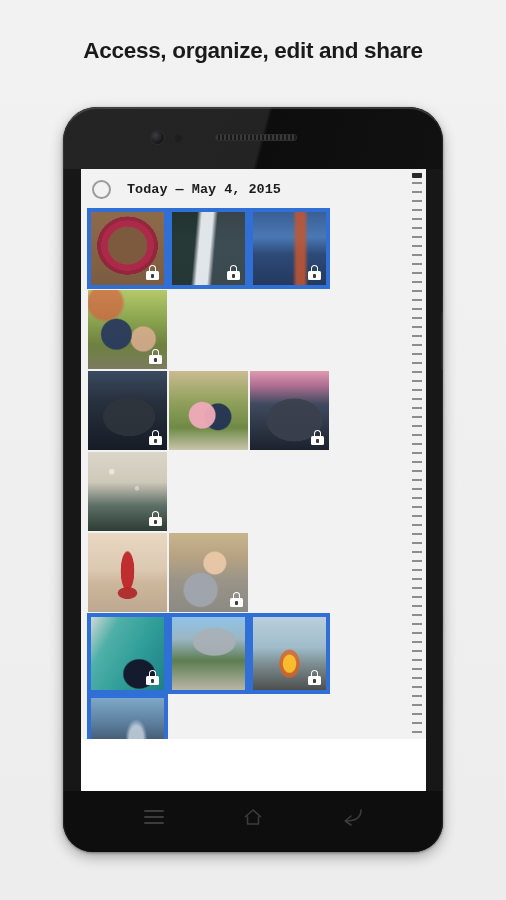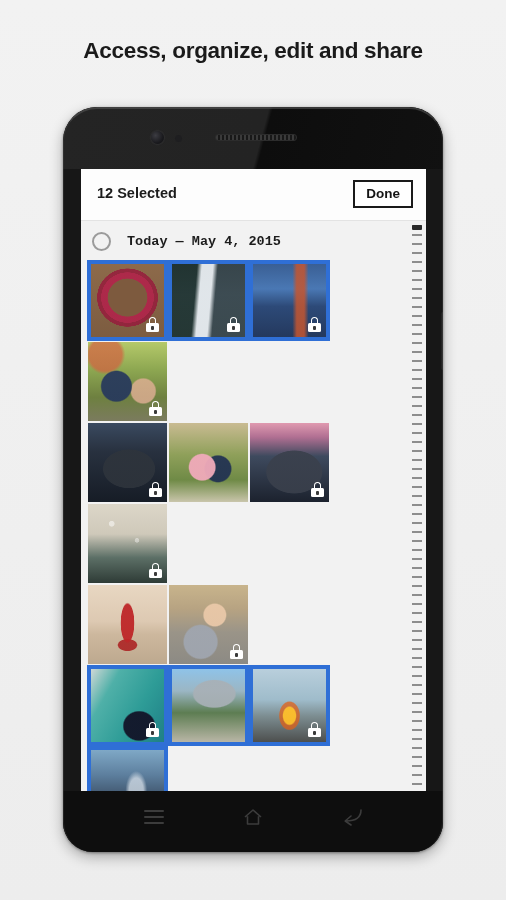--- a/index.html
+++ b/index.html
@@ -286,24 +286,20 @@
 
   <div class="phone">
     <div class="phone-gloss"></div>
     <div class="camera"></div>
     <div class="sensor"></div>
     <div class="speaker"></div>
     <div class="power-btn"></div>
 
     <div class="screen">
 
-      <div class="appbar">
-        <div class="appbar-title">12 Selected</div>
-        <button class="done-btn">Done</button>
-      </div>
 
       <div class="scroll-area">
         <div id="sections">
             <div class="date-header">
               <div class="sel-circle"></div>
               <div class="date-label">Today — May 4, 2015</div>
             </div>
             <div class="grid">
               <div class="cell selected" title="berry-wreath-on-wood">
                 <div class="thumb" style="background: linear-gradient(rgb(141, 106, 74) 0%, rgb(124, 92, 64) 100%);">

